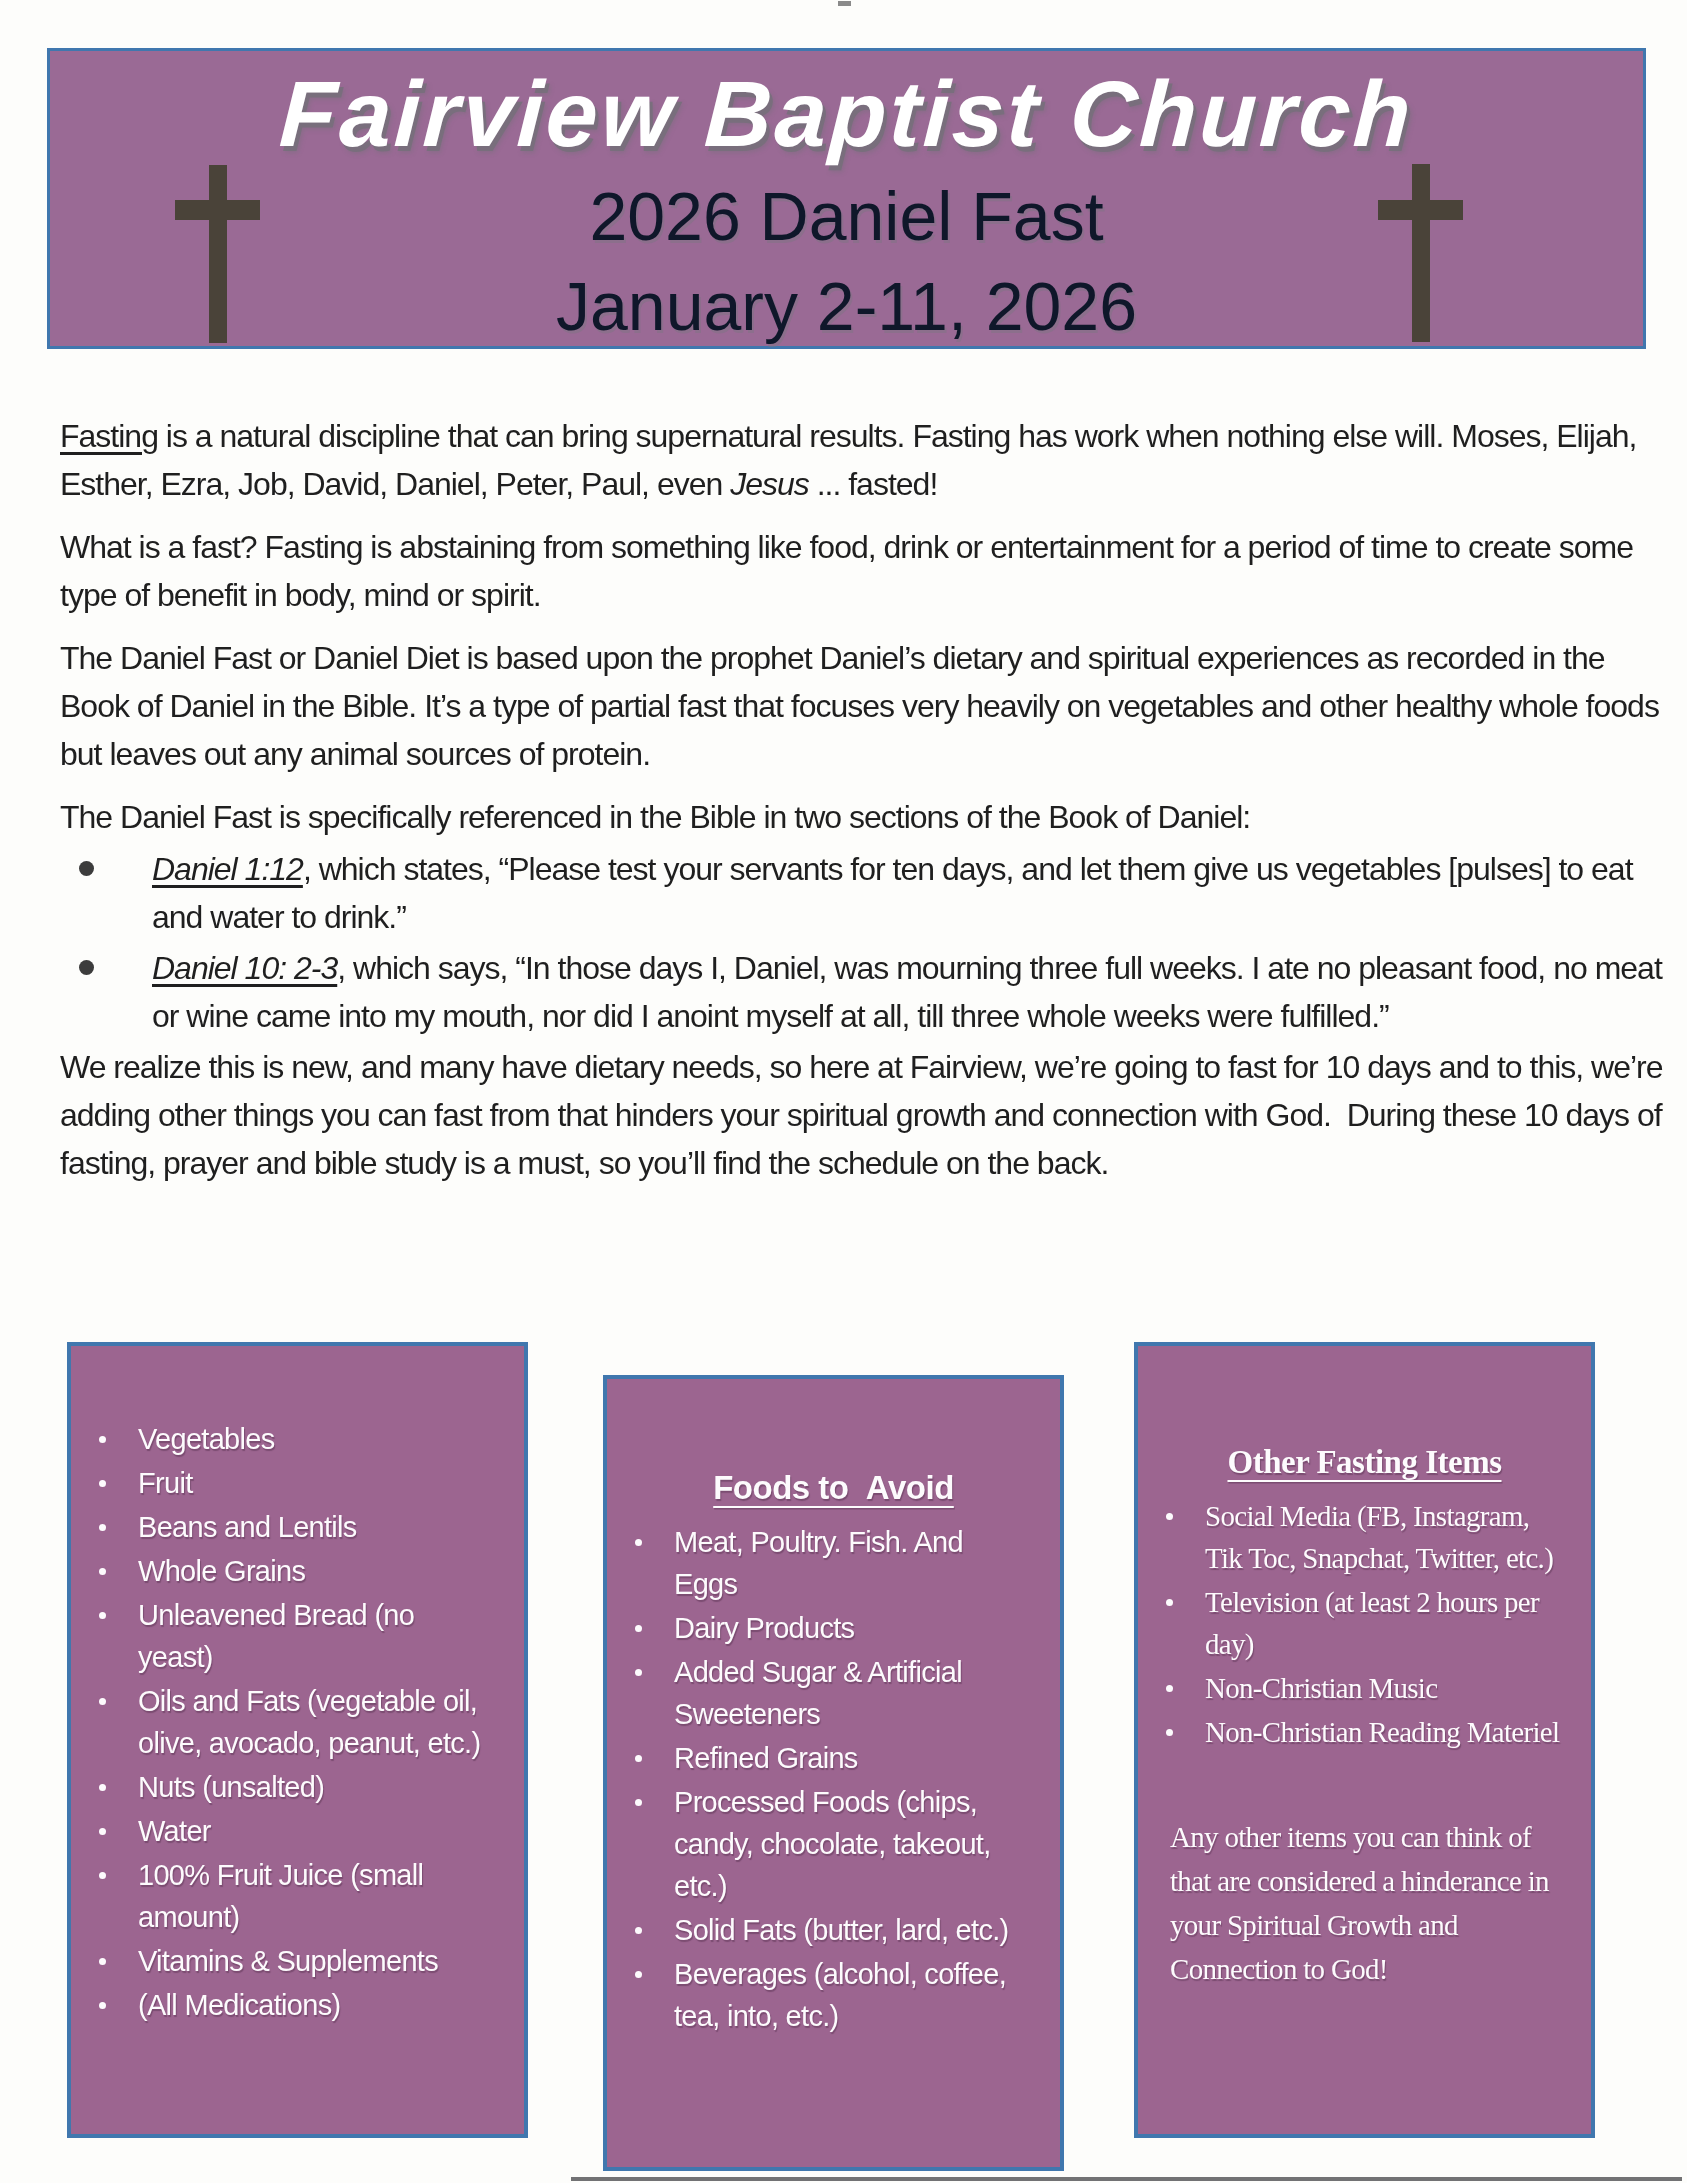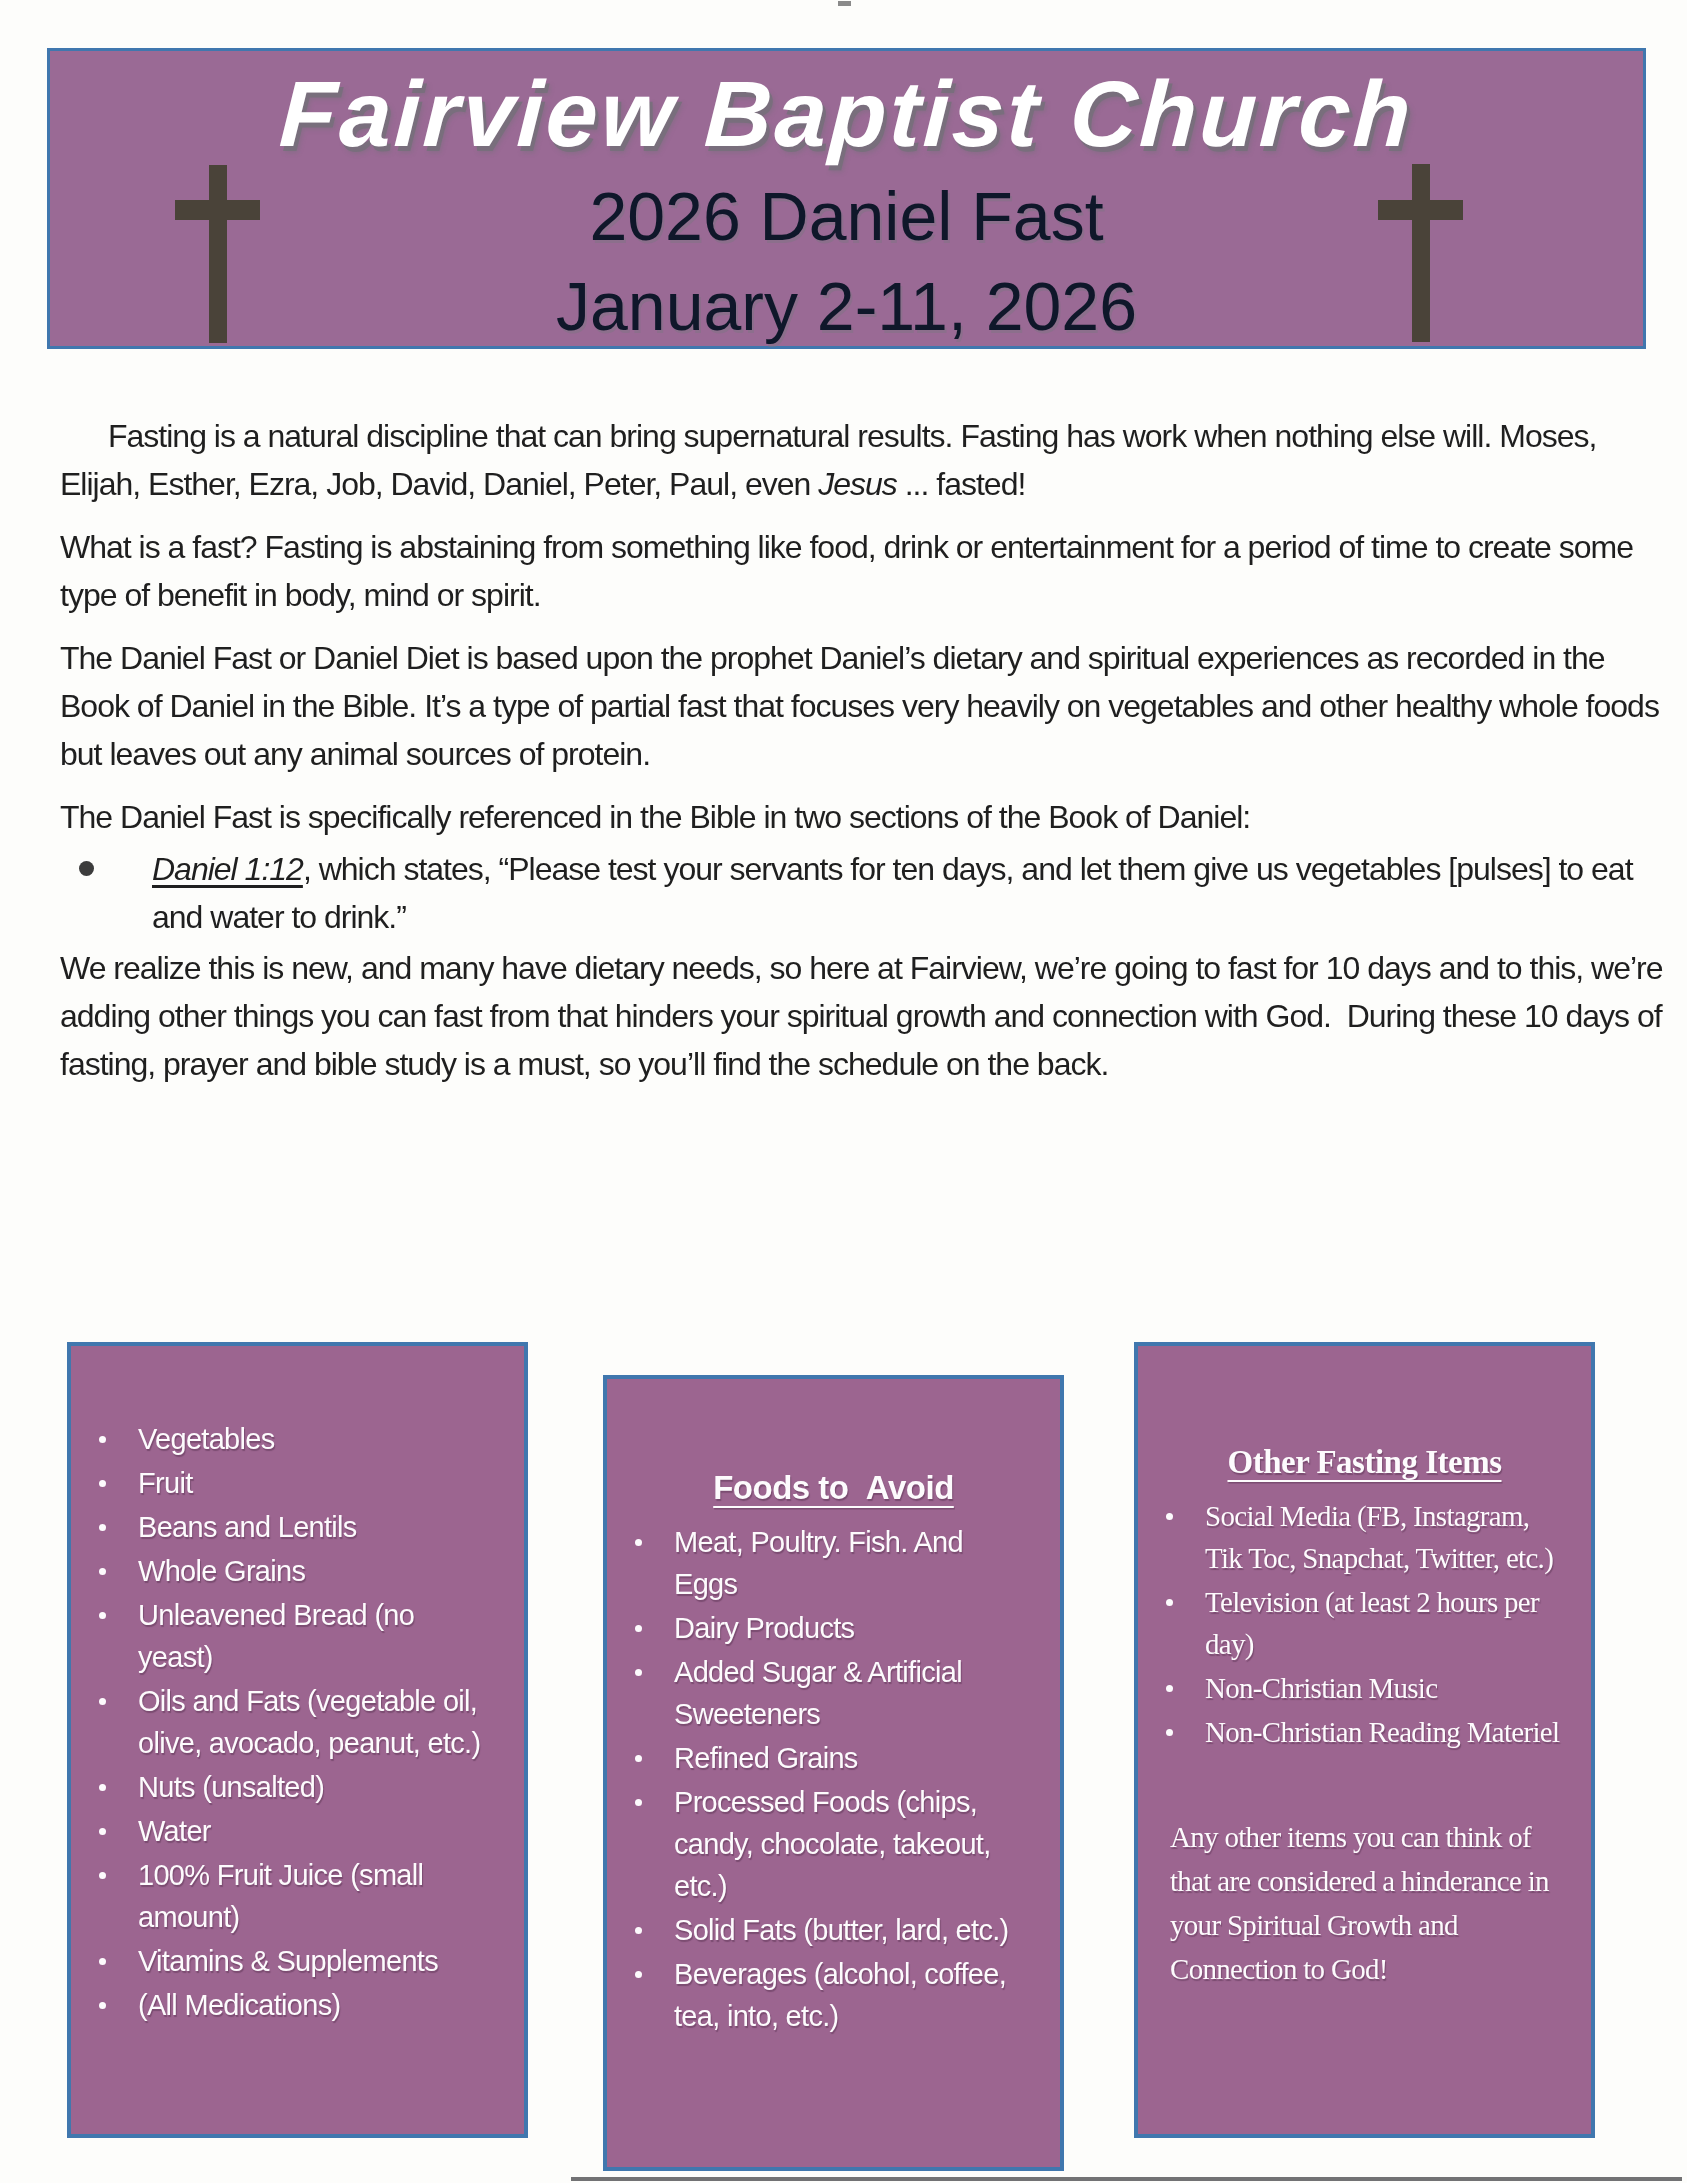--- a/index.html
+++ b/index.html
@@ -30,21 +30,21 @@
   .cross { position:absolute; z-index:2; }
   .cross .bar { position:absolute; background:var(--cross_brown,#4a4339); }
 
   
   .intro {
     position:absolute; left:60px; top:412px; width:1608px;
     font-size:32px; line-height:48px; letter-spacing:-1px;
   }
   .intro p { margin:0 0 15px 0; }
   .intro p.tight { margin-bottom:4px; }
-  .u { text-decoration-thickness:2.5px; text-underline-offset:5px;margin-left:48px; }
+  .u { text-decoration:underline; text-decoration-thickness:2.5px; text-underline-offset:5px; }
   .scripture-ref { font-style:italic; text-decoration:underline; text-decoration-thickness:2.5px; text-underline-offset:5px; }
   ul.scripture { list-style:none; margin:0 0 2px 0; padding:0; }
   ul.scripture li { position:relative; padding-left:92px; margin:0 0 3px 0; }
   ul.scripture li::before {
     content:""; position:absolute; left:19px; top:16.4px; width:15px; height:15px;
     border-radius:50%; background:#3c3c3c;
   }
 
   
   .box {
@@ -102,20 +102,21 @@
     <p><span class="u">Fasting</span><span> is a natural discipline that can bring supernatural results. Fasting has work when nothing else will. Moses, Elijah, Esther, Ezra, Job, David, Daniel, Peter, Paul, even </span><em>Jesus</em><span> ... fasted!</span></p>
 
     <p>What is a fast? Fasting is abstaining from something like food, drink or entertainment for a period of time to create some type of benefit in body, mind or spirit.</p>
 
     <p>The Daniel Fast or Daniel Diet is based upon the prophet Daniel’s dietary and spiritual experiences as recorded in the Book of Daniel in the Bible. It’s a type of partial fast that focuses very heavily on vegetables and other healthy whole foods but leaves out any animal sources of protein.</p>
 
     <p class="tight">The Daniel Fast is specifically referenced in the Bible in two sections of the Book of Daniel:</p>
 
     <ul class="scripture">
       <li><span class="scripture-ref">Daniel 1:12</span><span>, which states, “Please test your servants for ten days, and let them give us vegetables [pulses] to eat and water to drink.”</span></li>
+      <li><span class="scripture-ref">Daniel 10: 2-3</span><span>, which says, “In those days I, Daniel, was mourning three full weeks. I ate no pleasant food, no meat or wine came into my mouth, nor did I anoint myself at all, till three whole weeks were fulfilled.”</span></li>
     </ul>
 
     <p>We realize this is new, and many have dietary needs, so here at Fairview, we’re going to fast for 10 days and to this, we’re adding other things you can fast from that hinders your spiritual growth and connection with God. &nbsp;During these 10 days of fasting, prayer and bible study is a must, so you’ll find the schedule on the back.</p>
   </section>
 
   <section class="box box--eat">
     <ul>
         <li>Vegetables</li>
         <li>Fruit</li>
         <li>Beans and Lentils</li>

